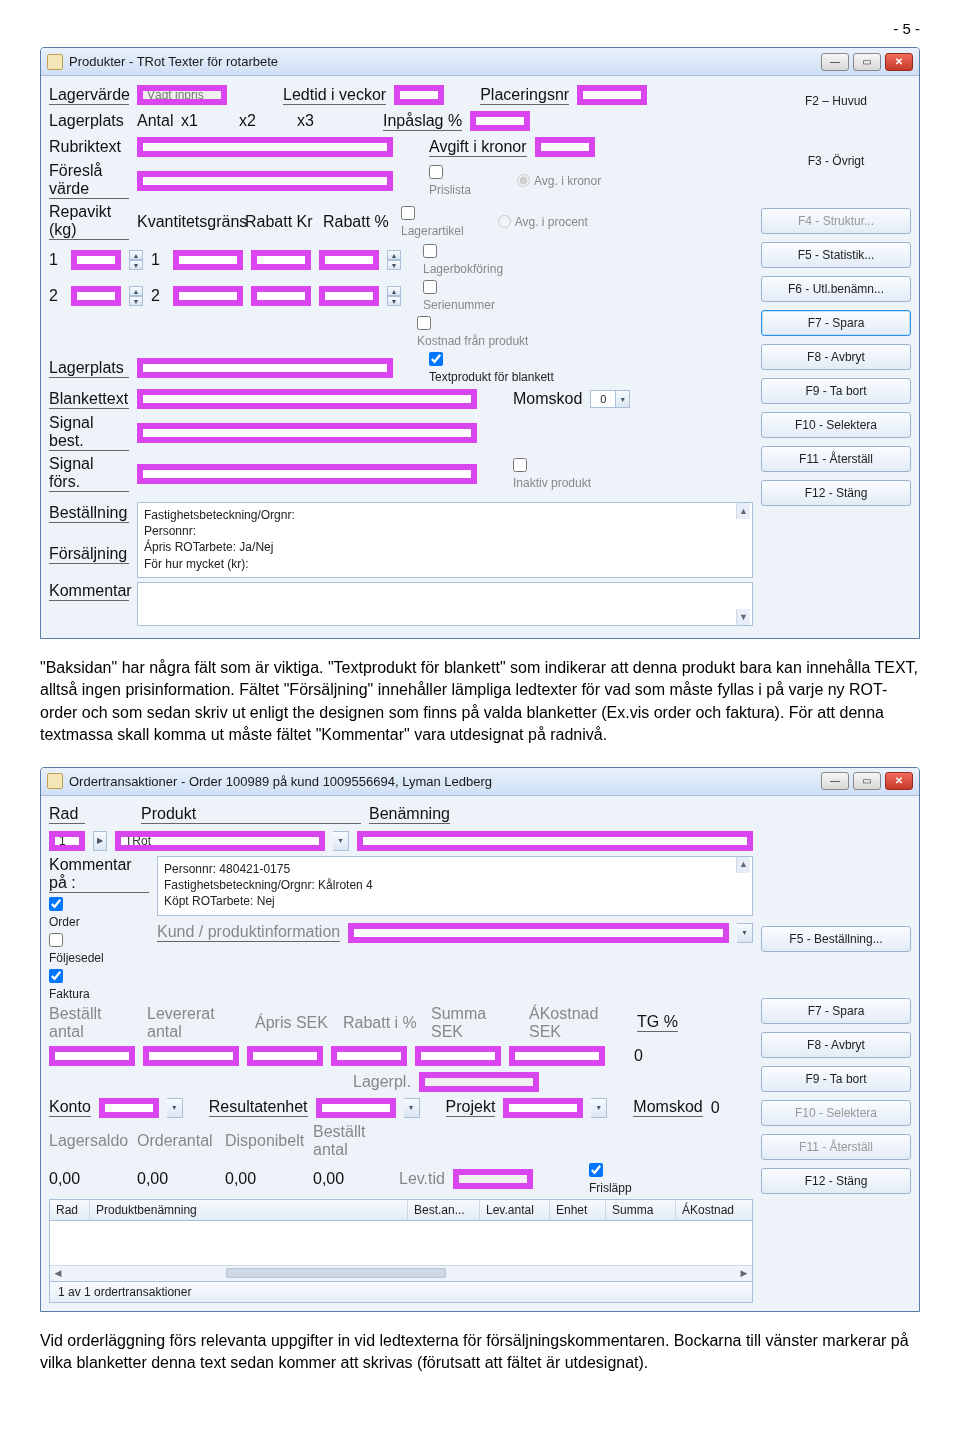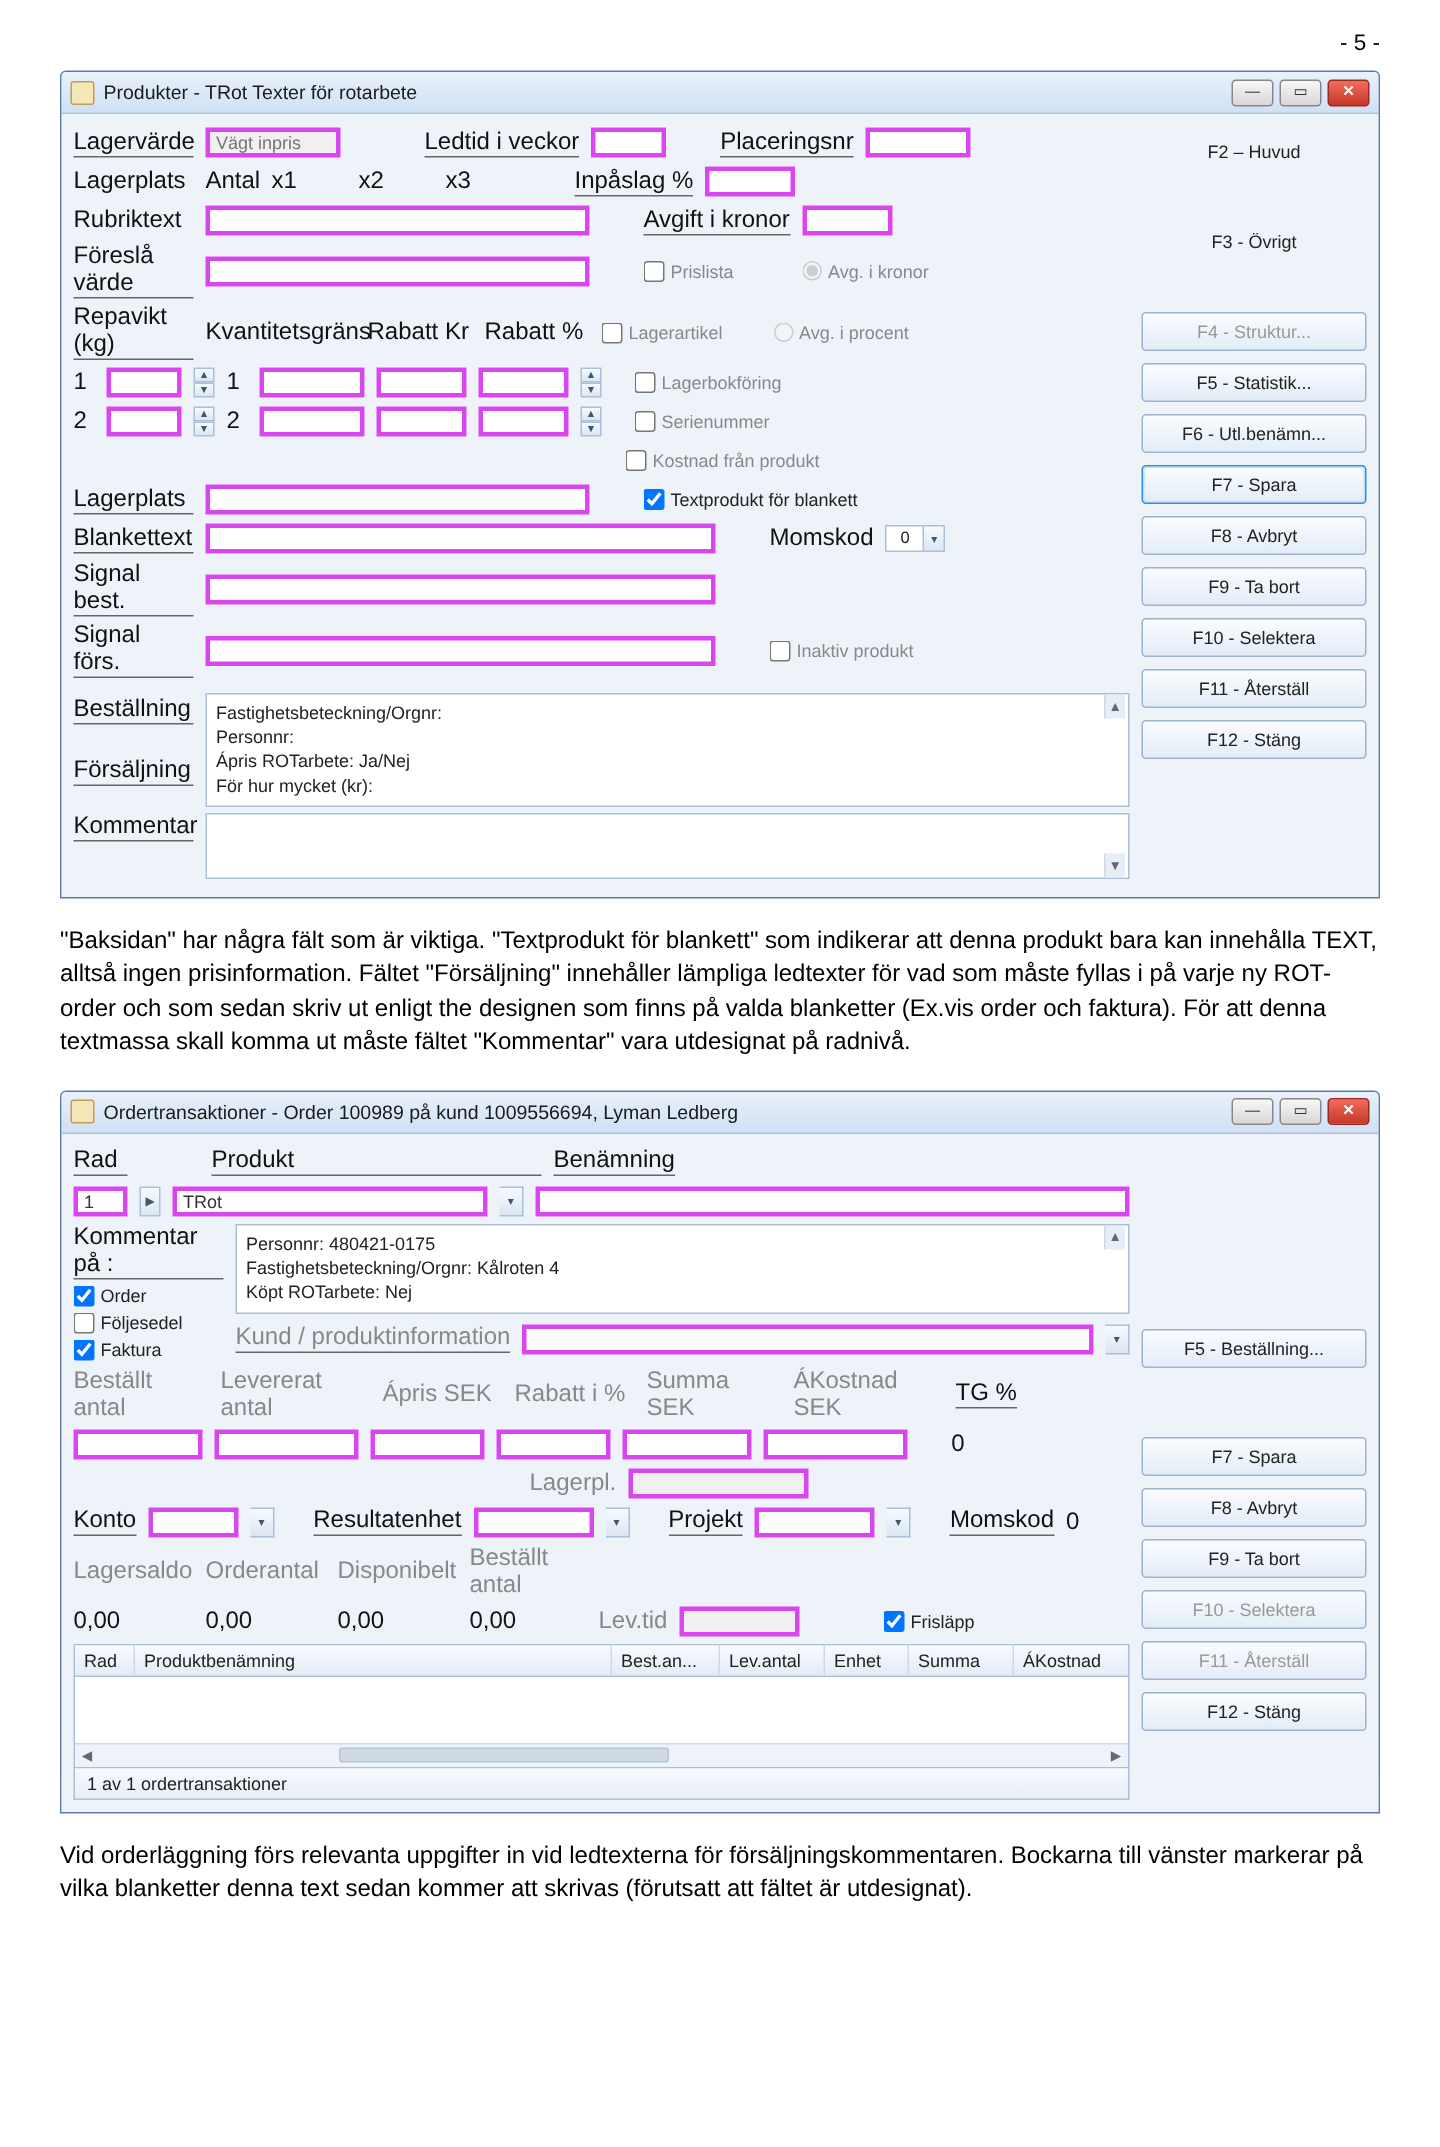--- a/index.html
+++ b/index.html
@@ -66,28 +66,28 @@
   .side-btn.disabled { color:#999; }
   .side-btn.active { border:1px solid #2d8ee6; box-shadow: inset 0 0 0 1px #bfe0ff; }
 
   
   .row { display:flex; gap:8px; align-items:center; margin-bottom:4px; min-height:22px;}
   .lbl { font-size: 16px; color:#111; }
   .ul { border-bottom:1px solid #666; display:inline-block;}
   .grey { color:#888; }
   .inp {
     height: 20px;
-    border: 3px solid #d946ef;
+    border: 6px solid #d946ef;
     background: #fff;
     font-size: 12px;
     padding: 0 4px;
     color:#333;
   }
   .inp.disabled { background:#f0f0f0; color:#999;}
-  .chk { display:flex; align-items:flex-start; gap:4px; font-size:12px; color:#222;}
+  .chk { display:flex; align-items:flex-start; gap:4px; font-size:12px; color:#222;flex-direction:column;}
   .chk input { margin:0; width:14px; height:14px;}
   .chk.grey span { color:#888;}
   .radio { display:flex; align-items:center; gap:4px; font-size:12px; color:#888;}
   .radio input { margin:0;}
   .ta {
     border: 1px solid #abc0d8; background:#fff;
     font-size:12px; padding:4px 6px; line-height:1.35;
     position:relative;
   }
   .scroll-ind { position:absolute; right:2px; width:14px; background:#e8eef7; border-left:1px solid #cfd9e6;}

